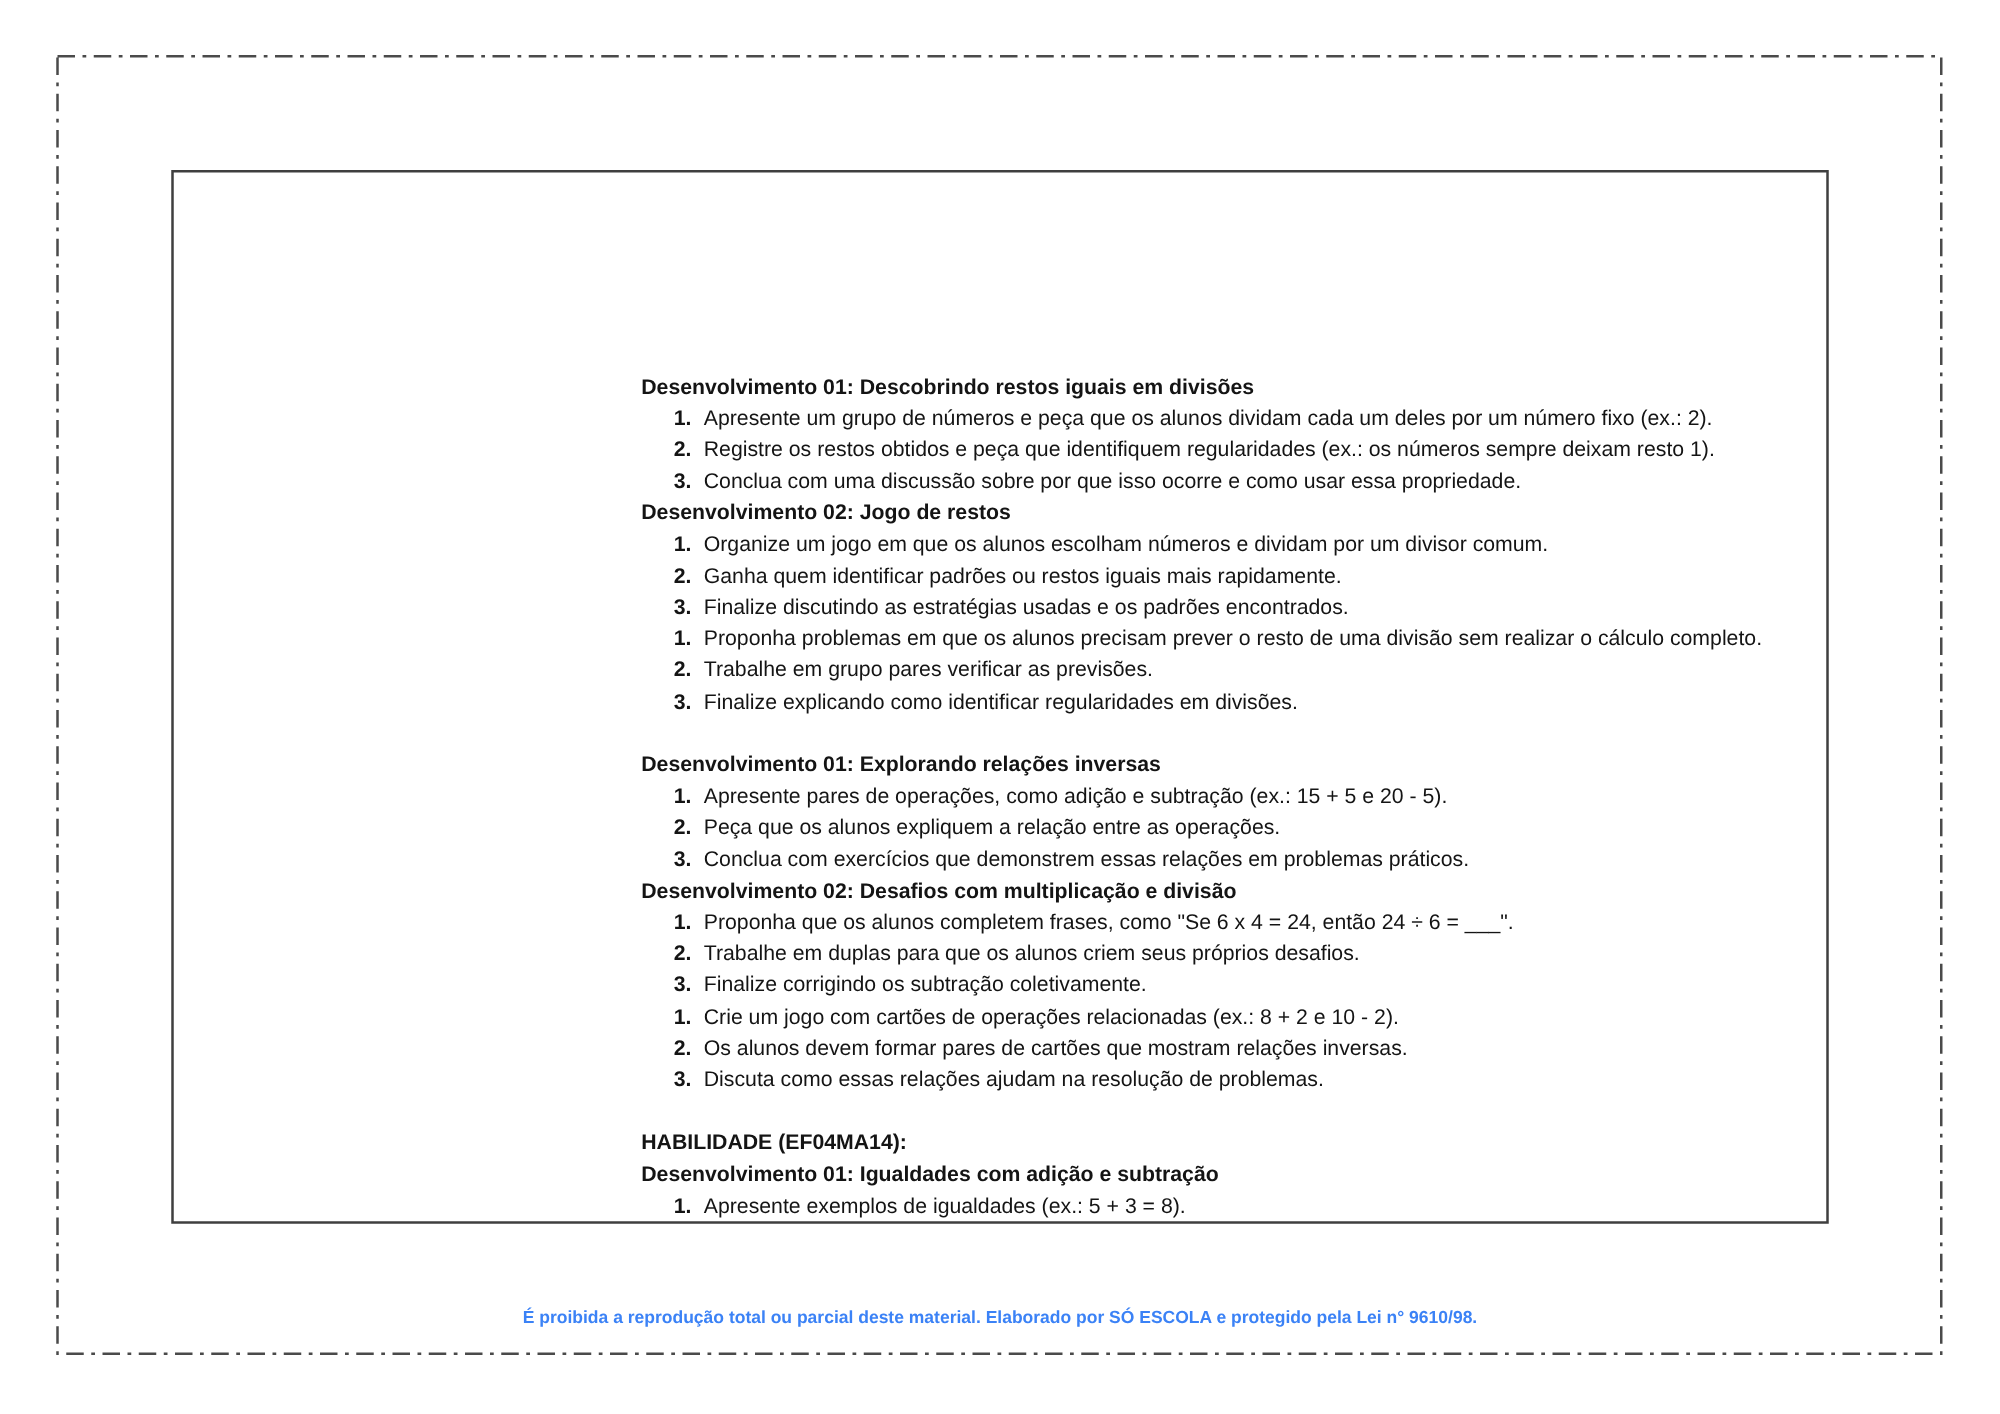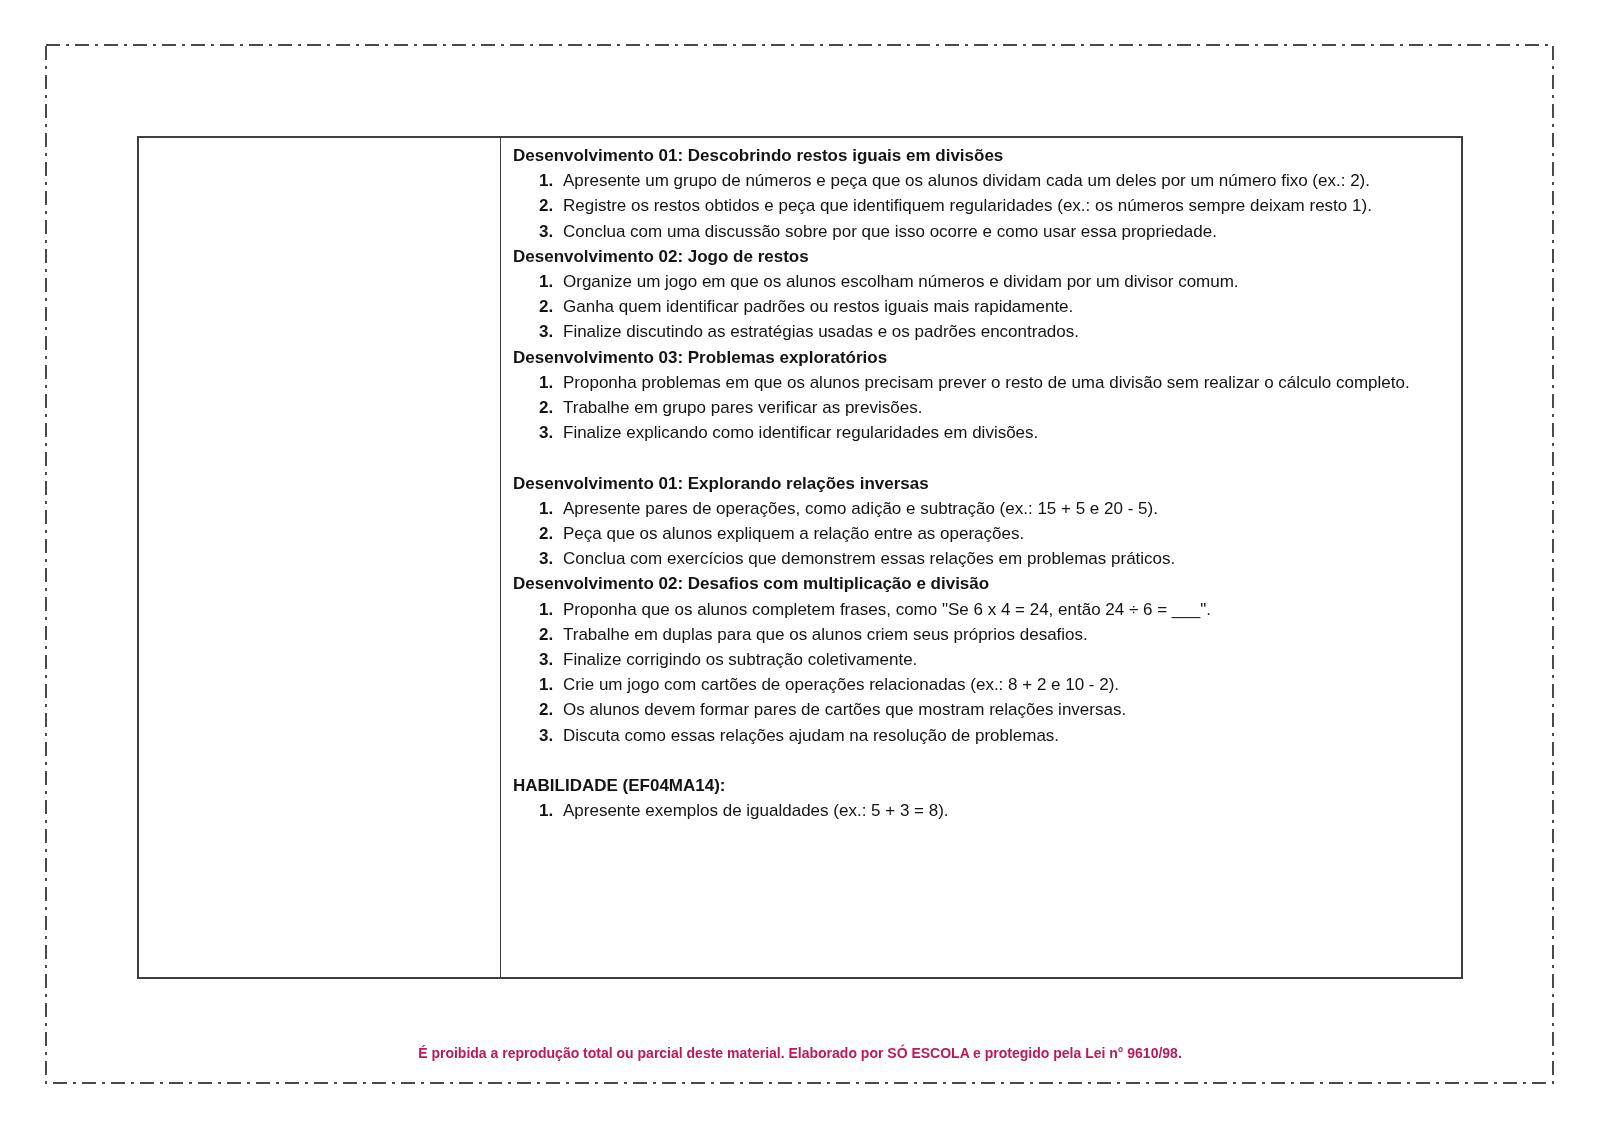--- a/index.html
+++ b/index.html
@@ -24,20 +24,21 @@
   .doc-table {
     position: absolute;
     left: 137px;
     top: 136px;
     width: 1326px;
     height: 843px;
     border: 2px solid #3f3f3f;
     box-sizing: border-box;
     display: flex;
     background: #ffffff;
+    align-items: flex-end;
   }
   .cell-left {
     width: 362px;
     flex: 0 0 auto;
     border-right: 1.5px solid #3f3f3f;
     box-sizing: border-box;
   }
   .cell-right {
     flex: 1 1 auto;
     box-sizing: border-box;
@@ -106,21 +107,20 @@
         <span class="txt">Organize um jogo em que os alunos escolham números e dividam por um divisor comum.</span>
       </div>
       <div class="li">
         <span class="num">2.</span>
         <span class="txt">Ganha quem identificar padrões ou restos iguais mais rapidamente.</span>
       </div>
       <div class="li">
         <span class="num">3.</span>
         <span class="txt">Finalize discutindo as estratégias usadas e os padrões encontrados.</span>
       </div>
-      <div class="heading">Desenvolvimento 03: Problemas exploratórios</div>
       <div class="li">
         <span class="num">1.</span>
         <span class="txt">Proponha problemas em que os alunos precisam prever o resto de uma divisão sem realizar o cálculo completo.</span>
       </div>
       <div class="li">
         <span class="num">2.</span>
         <span class="txt">Trabalhe em grupo pares verificar as previsões.</span>
       </div>
       <div class="li">
         <span class="num">3.</span>
@@ -160,20 +160,21 @@
       <div class="li">
         <span class="num">2.</span>
         <span class="txt">Os alunos devem formar pares de cartões que mostram relações inversas.</span>
       </div>
       <div class="li">
         <span class="num">3.</span>
         <span class="txt">Discuta como essas relações ajudam na resolução de problemas.</span>
       </div>
       <div class="spacer"></div>
       <div class="heading">HABILIDADE (EF04MA14):</div>
+      <div class="heading">Desenvolvimento 01: Igualdades com adição e subtração</div>
       <div class="li">
         <span class="num">1.</span>
         <span class="txt">Apresente exemplos de igualdades (ex.: 5 + 3 = 8).</span>
       </div>
     </div>
 </div>
 
-<div class="doc-footer" style="color: #be185d;">É proibida a reprodução total ou parcial deste material. Elaborado por SÓ ESCOLA e protegido pela Lei n° 9610/98.</div>
+<div class="doc-footer" style="color: #3b82f6;">É proibida a reprodução total ou parcial deste material. Elaborado por SÓ ESCOLA e protegido pela Lei n° 9610/98.</div>
 
 </body></html>

